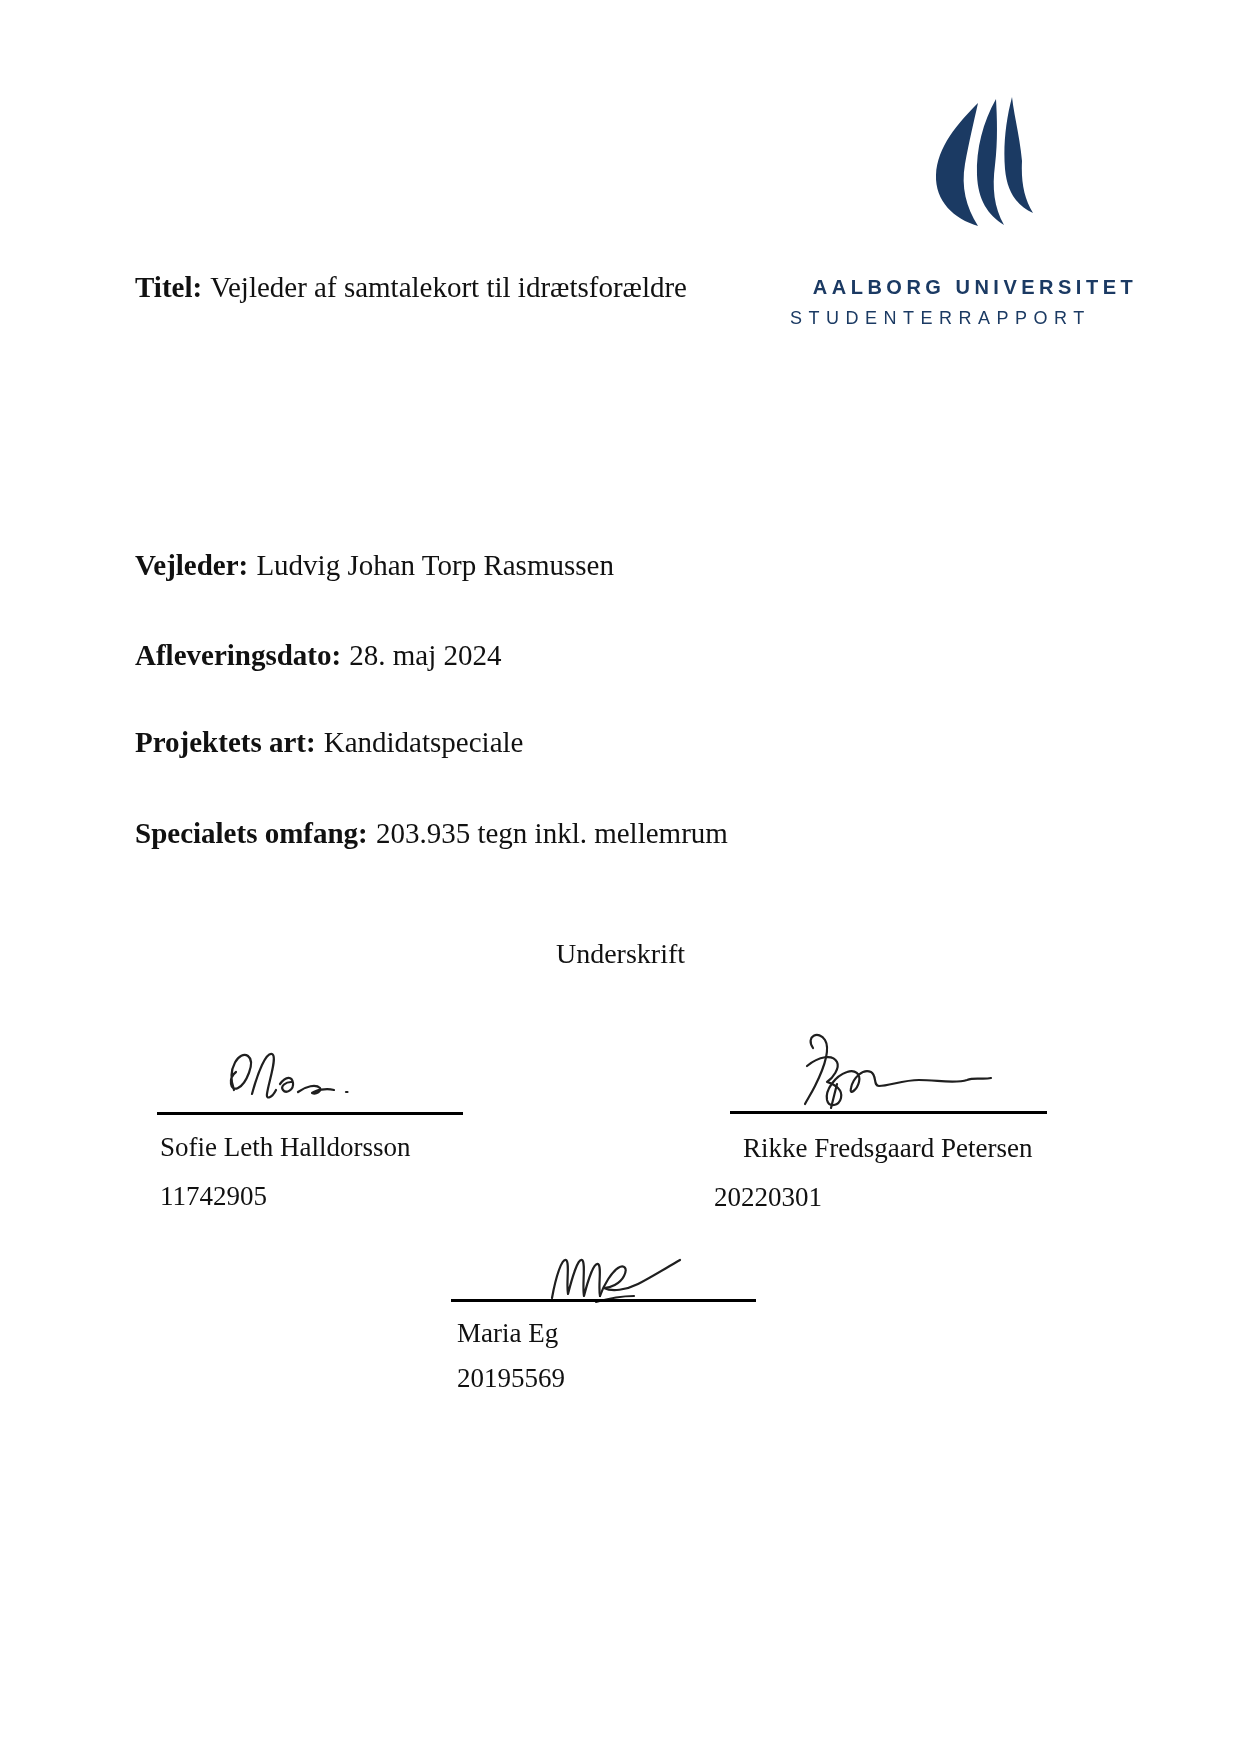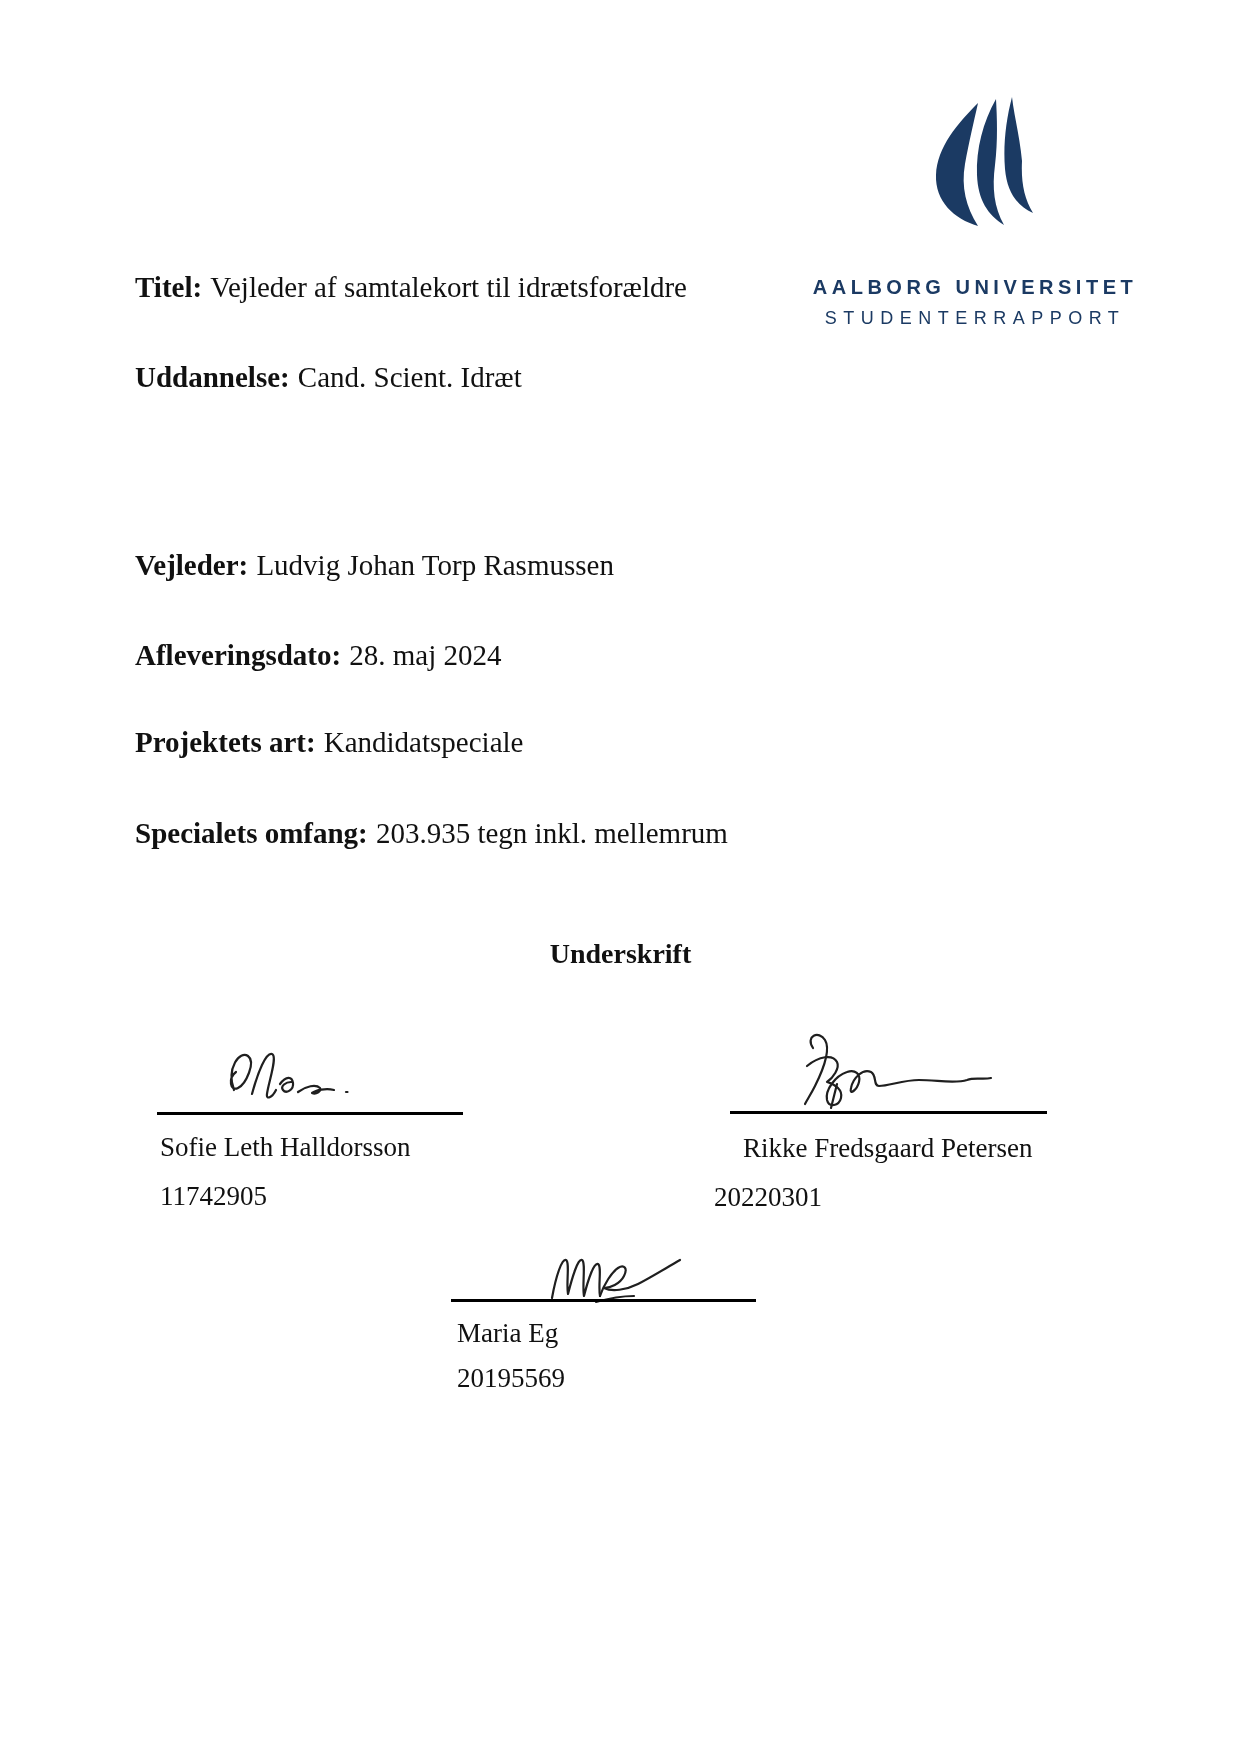--- a/index.html
+++ b/index.html
@@ -27,25 +27,25 @@
   .logo-line1{
     position:absolute;left:790px;top:276px;width:370px;
     font-family:"Liberation Sans","DejaVu Sans",sans-serif;
     font-weight:bold;font-size:20px;letter-spacing:4.5px;
     color:#1b3a63;text-align:center;white-space:nowrap;
   }
   .logo-line2{
     position:absolute;left:790px;top:308px;width:370px;
     font-family:"Liberation Sans","DejaVu Sans",sans-serif;
     font-weight:normal;font-size:18px;letter-spacing:6.5px;
-    color:#1b3a63;text-align:center;white-space:nowrap;
+    color:#1b3a63;white-space:nowrap;
   }
   .underskrift{
     position:absolute;left:0;top:938px;width:1241px;
-    text-align:center;font-weight:bold;font-size:28px;
+    text-align:center;font-weight:normal;font-size:28px;
   }
   .sigline{
     position:absolute;height:3px;background:#000000;
   }
   .signame{
     position:absolute;font-size:27px;line-height:34px;white-space:nowrap;
   }
   .sig-svg{position:absolute;}
   .sig-svg path{fill:none;stroke:#1f1f1f;stroke-width:2.2;stroke-linecap:round;stroke-linejoin:round;}
   .swoosh-wrap svg path{fill:#1b3a63;}
@@ -60,23 +60,20 @@
       <path d="M58,6 C38,26 17,50 16,78 C15,104 34,122 58,129 C46,110 41,90 45,67 C49,45 54,24 58,6 Z"></path>
       <path d="M76,2 C63,25 56,52 57,78 C58,103 68,118 84,128 C74,110 72,91 75,68 C78,44 77,20 76,2 Z"></path>
       <path d="M92,0 C86,23 83,48 85,72 C87,95 97,109 113,116 C104,101 101,85 102,64 C100,41 94,18 92,0 Z"></path>
     </svg>
   </div>
   <div class="logo-line1">AALBORG UNIVERSITET</div>
   <div class="logo-line2">STUDENTERRAPPORT</div>
 
   <div class="info-row" style="top:269px">
     <span class="lbl">Titel:</span><span>Vejleder af samtalekort til idrætsforældre</span>
-  </div>
-  <div class="info-row" style="top:359px">
-    <span class="lbl">Uddannelse:</span><span>Cand. Scient. Idræt</span>
   </div>
   <div class="info-row" style="top:547px">
     <span class="lbl">Vejleder:</span><span>Ludvig Johan Torp Rasmussen</span>
   </div>
   <div class="info-row" style="top:637px">
     <span class="lbl">Afleveringsdato:</span><span>28. maj 2024</span>
   </div>
   <div class="info-row" style="top:724px">
     <span class="lbl">Projektets art:</span><span>Kandidatspeciale</span>
   </div>

